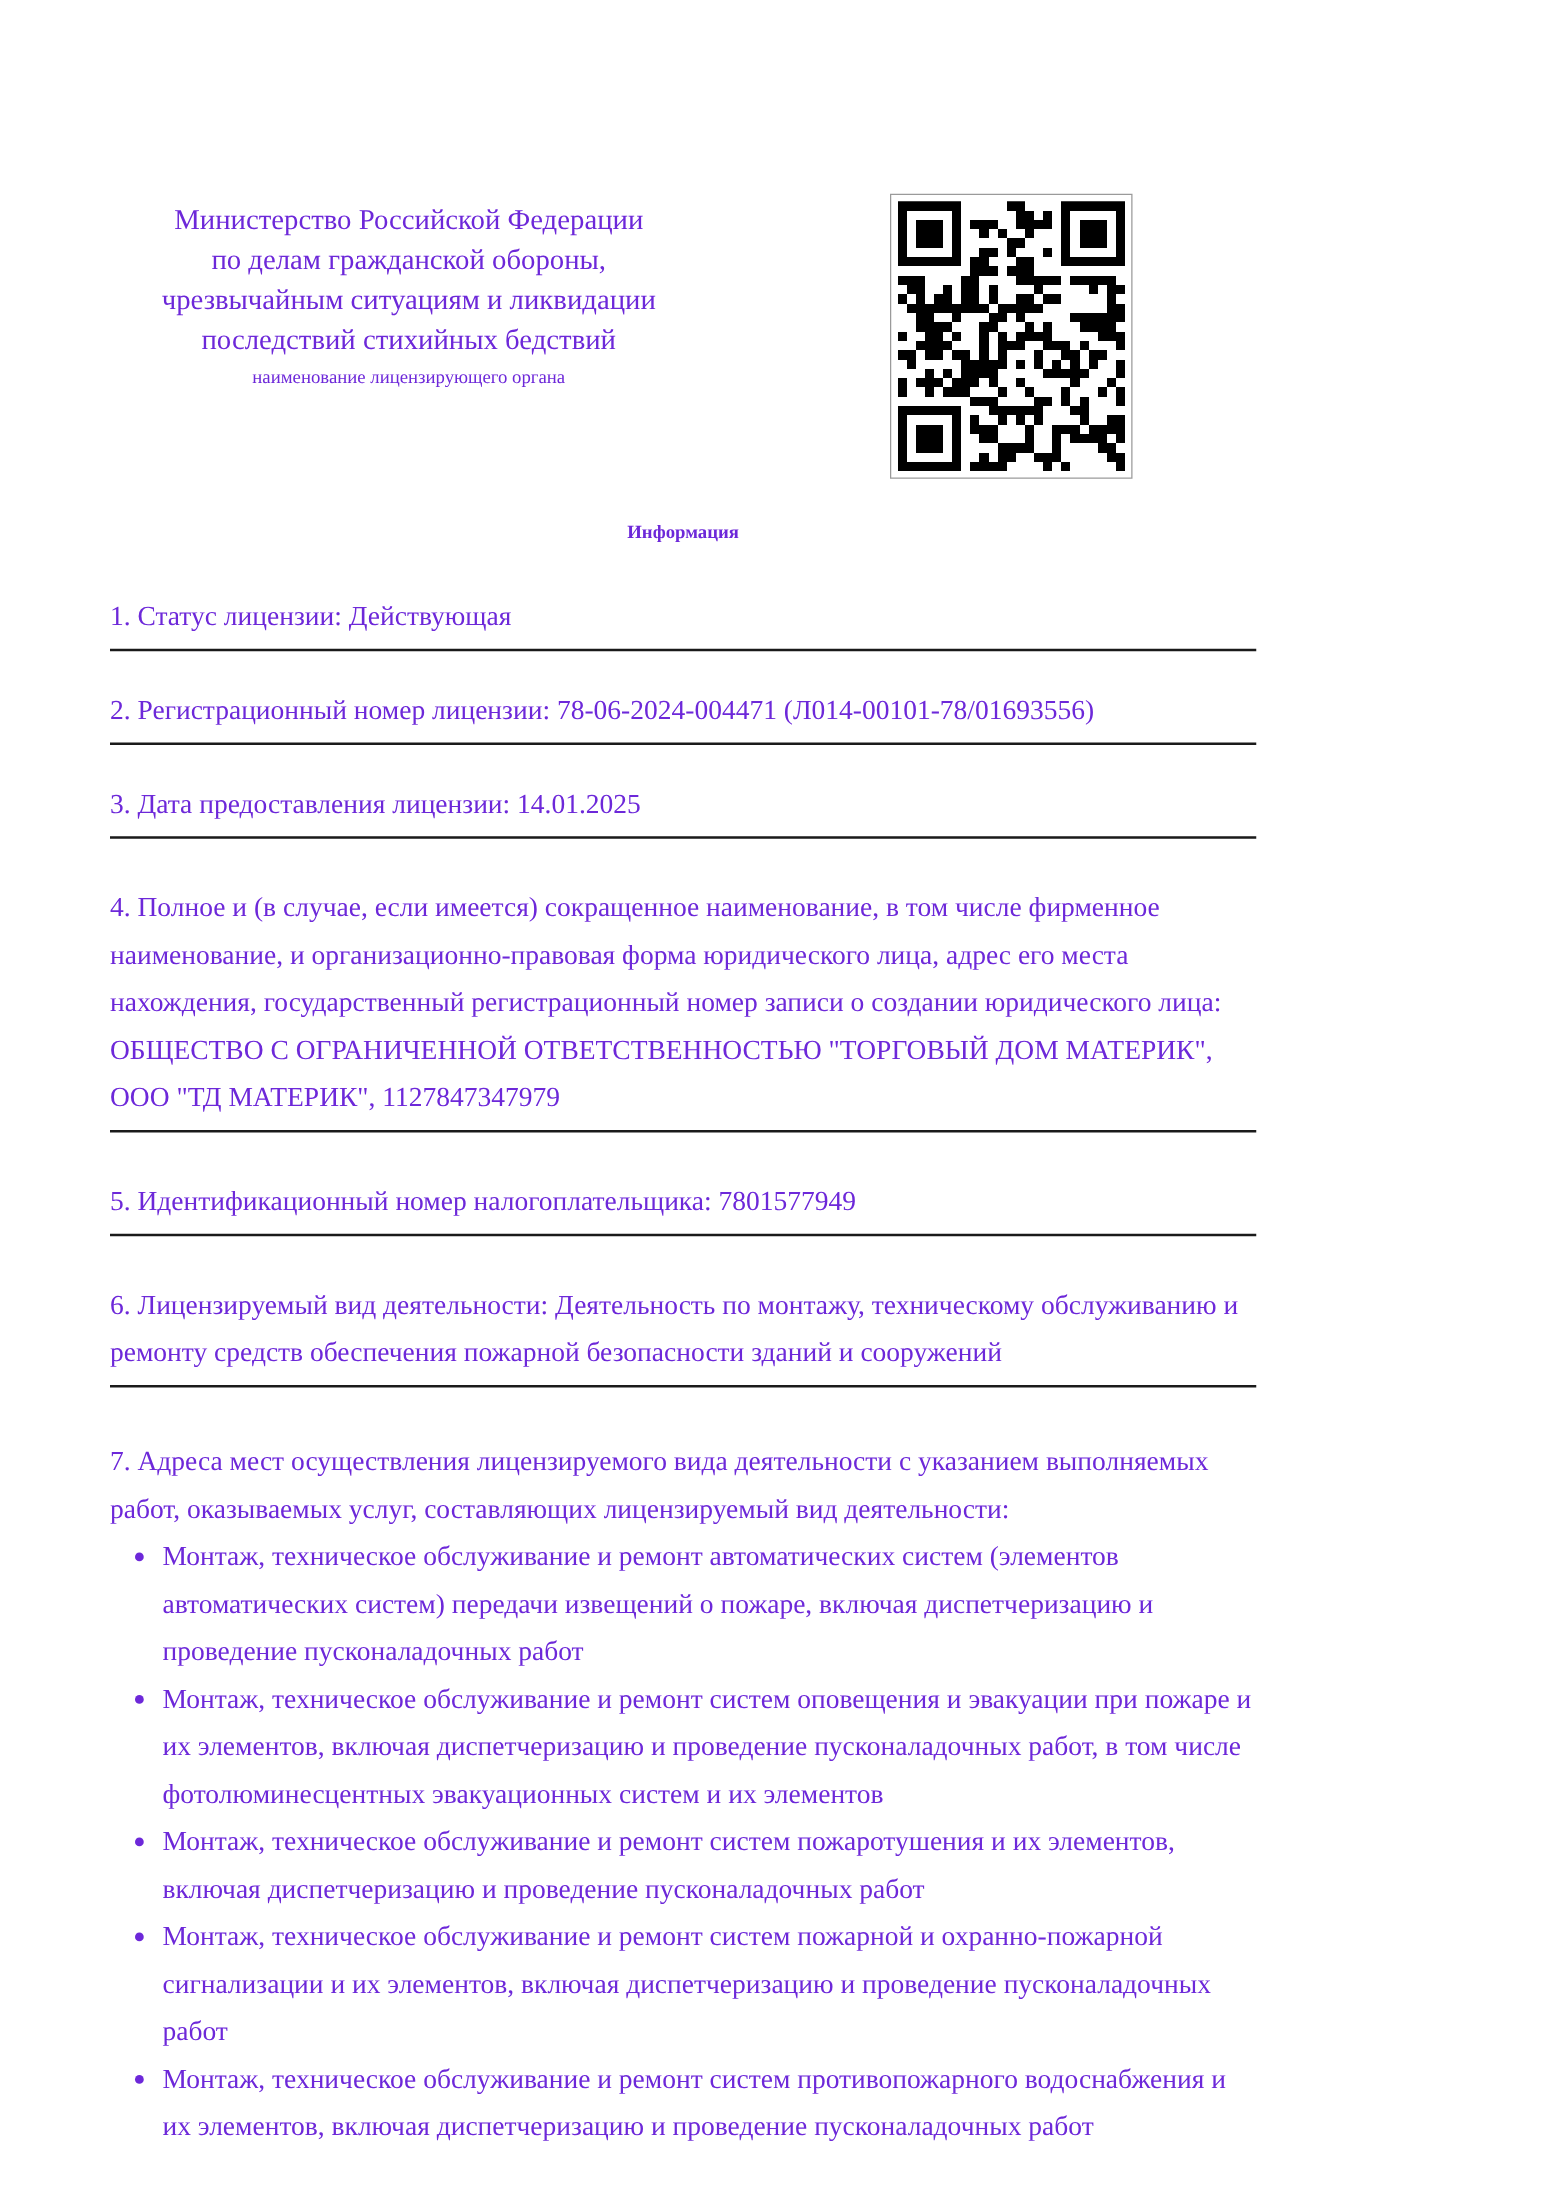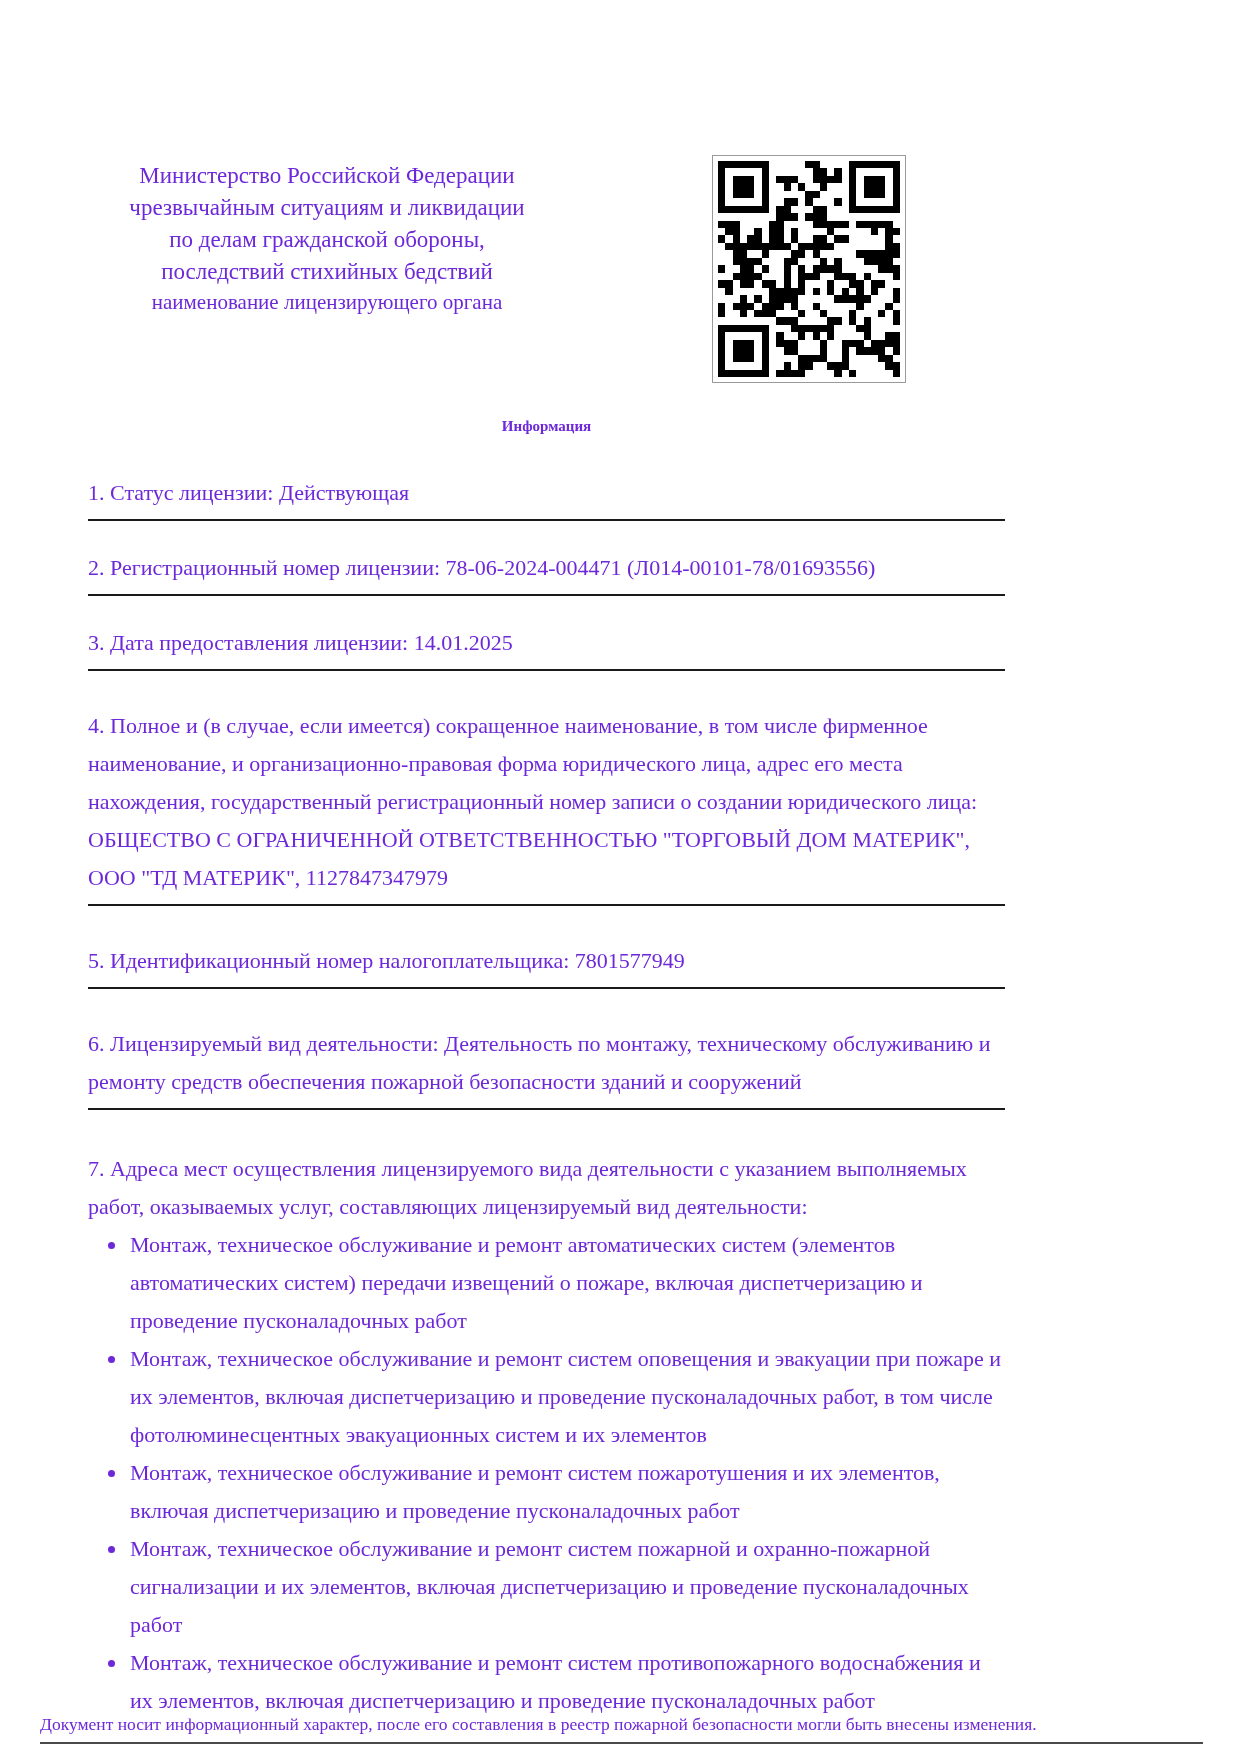--- a/index.html
+++ b/index.html
@@ -29,21 +29,21 @@
     margin-top: 160px;
     width: 478px;
     text-align: center;
   }
   .ministry .mline {
     font-size: 23px;
     line-height: 32px;
     white-space: nowrap;
   }
   .ministry .mcaption {
-    font-size: 21px;
+    font-size: 15px;
     line-height: 24px;
     margin-top: 2px;
   }
   .qr {
     position: absolute;
     left: 712px;
     top: 155px;
     width: 194px;
     height: 228px;
     box-sizing: border-box;
@@ -371,22 +371,22 @@
         <rect x="16" y="28" width="1" height="1" fill="#000"></rect>
         <rect x="18" y="28" width="1" height="1" fill="#000"></rect>
         <rect x="24" y="28" width="1" height="1" fill="#000"></rect>
       </svg>
   </div>
 
   <div class="content">
 
     <div class="ministry">
       <div class="mline">Министерство Российской Федерации</div>
+      <div class="mline">по делам гражданской обороны,</div>
       <div class="mline">чрезвычайным ситуациям и ликвидации</div>
-      <div class="mline">по делам гражданской обороны,</div>
       <div class="mline">последствий стихийных бедствий</div>
       <div class="mcaption">наименование лицензирующего органа</div>
     </div>
 
     <div class="title">
       <div class="t1">Информация</div>
     </div>
 
     <div class="field underlined">1. Статус лицензии: Действующая</div>
 
@@ -407,15 +407,14 @@
         <li>Монтаж, техническое обслуживание и ремонт систем оповещения и эвакуации при пожаре и их элементов, включая диспетчеризацию и проведение пусконаладочных работ, в том числе фотолюминесцентных эвакуационных систем и их элементов</li>
         <li>Монтаж, техническое обслуживание и ремонт систем пожаротушения и их элементов, включая диспетчеризацию и проведение пусконаладочных работ</li>
         <li>Монтаж, техническое обслуживание и ремонт систем пожарной и охранно-пожарной сигнализации и их элементов, включая диспетчеризацию и проведение пусконаладочных работ</li>
         <li>Монтаж, техническое обслуживание и ремонт систем противопожарного водоснабжения и их элементов, включая диспетчеризацию и проведение пусконаладочных работ</li>
 
       </ul>
     </div>
 
   </div>
 
-  <div class="footer">Документ носит информационный характер, после его составления в реестр пожарной безопасности могли быть внесены изменения.</div>
 
 </div>
 
 </body></html>

